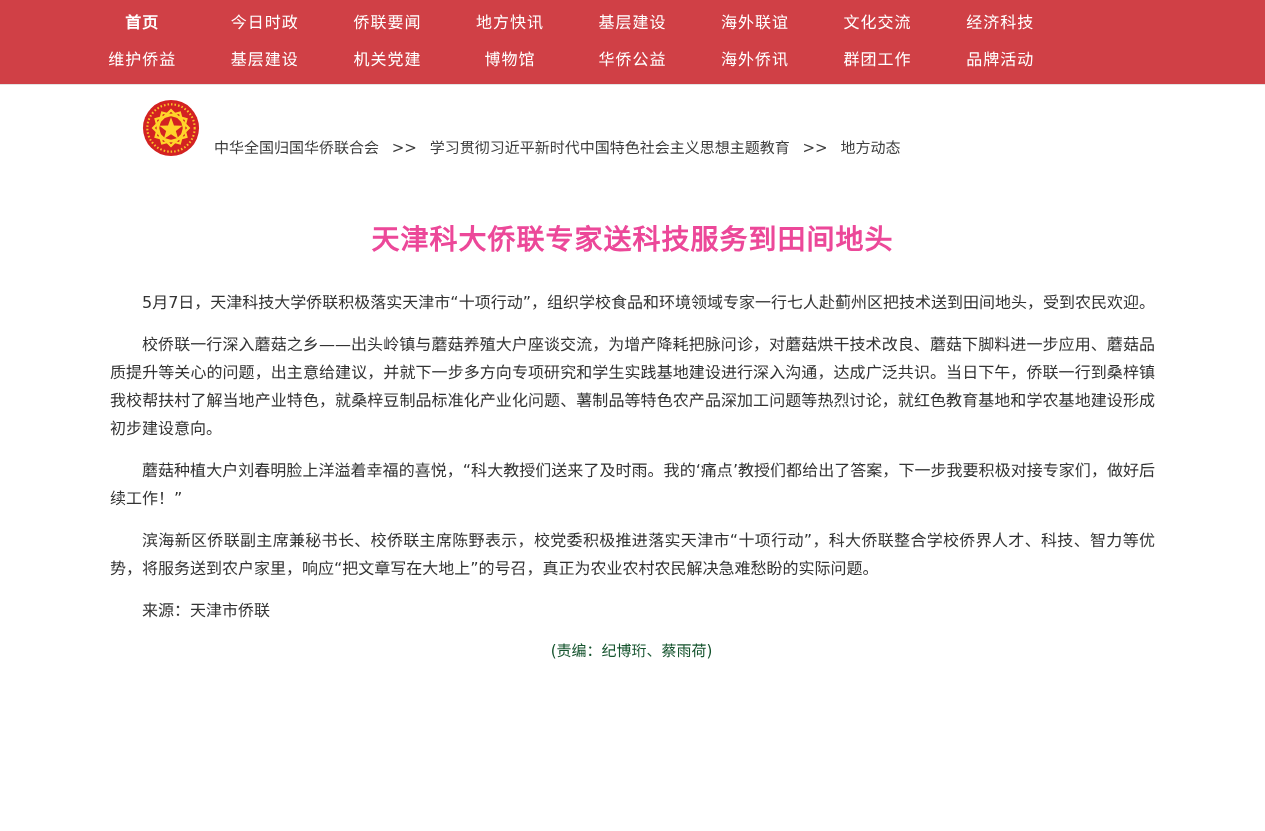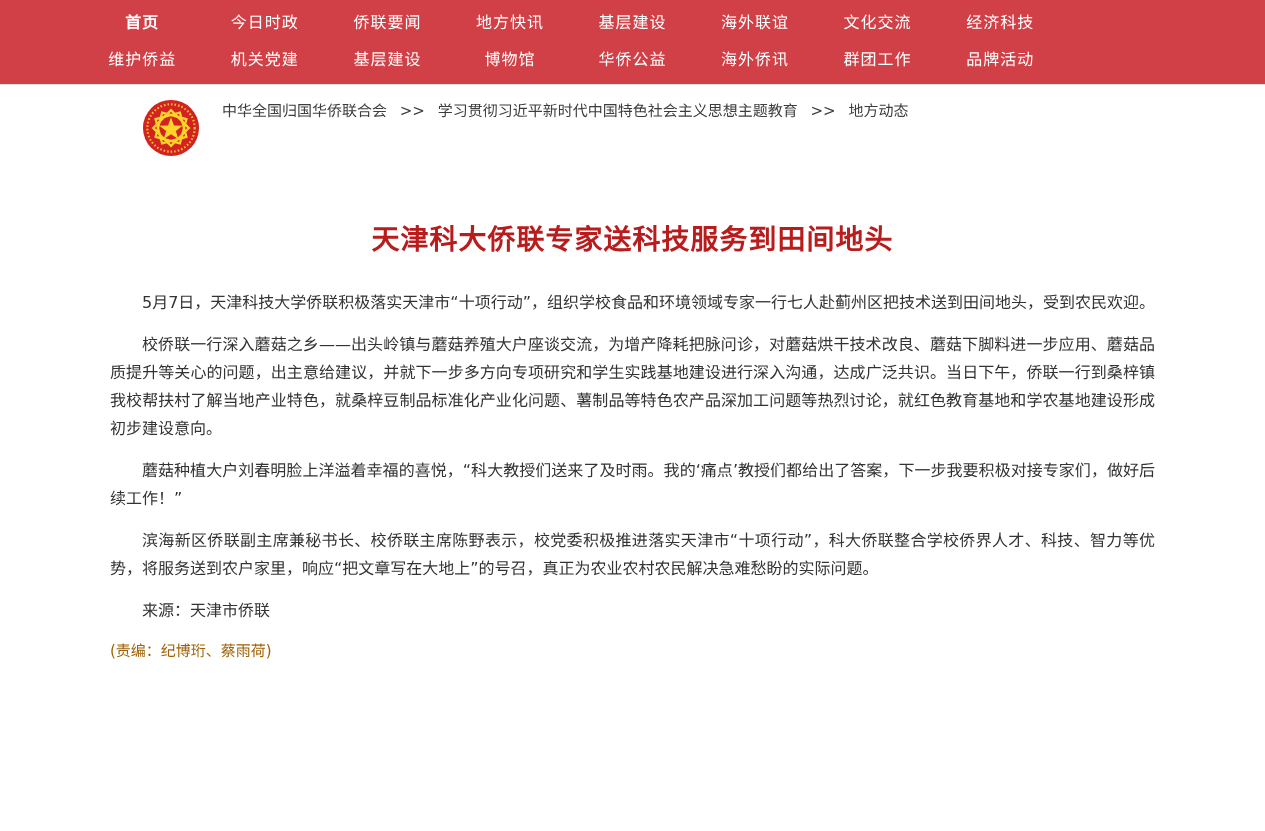--- a/index.html
+++ b/index.html
@@ -37,54 +37,54 @@
     text-decoration: none;
     letter-spacing: 1px;
     cursor: pointer;
     white-space: nowrap;
   }
   .nav-item.active { font-weight: bold; }
 
   
   .crumb-section { padding: 14px 0 12px 0; background: #ffffff; }
   .container { width: 1045px; margin: 0 auto; }
-  .crumb-flex { display: flex; align-items: flex-start; gap: 22px; padding-left: 32px; }
+  .crumb-flex { display: flex; align-items: flex-end; gap: 14px; padding-left: 32px; }
   .logo { width: 58px; height: 58px; display: inline-block; flex: 0 0 auto; cursor: pointer; }
   .crumbs { font-size: 15px; color: #3d3d3d; }
   .crumbs a { color: #3d3d3d; text-decoration: none; cursor: pointer; }
   .crumbs .sep { margin: 0 8px; color: #3d3d3d; }
 
   
   .article { padding-top: 48px; }
   .article h1 {
     text-align: center;
     font-size: 28px;
     font-weight: bold;
-    color: #b91c1c;
+    color: #ec4899;
     letter-spacing: 1px;
   }
   .date {
     text-align: center;
     font-size: 14px;
     color: #5e5e5e;
     margin-top: 30px;
   }
   .body { margin-top: 32px; }
   .body p {
     font-size: 16px;
     line-height: 28px;
     color: #333333;
     text-indent: 2em;
     margin-bottom: 14px;
     text-align: justify;
   }
   .editor {
-    text-align: left;
+    text-align: center;
     font-size: 15px;
-    color: #a16207;
+    color: #14532d;
     margin-top: 6px;
     padding-right: 2px;
   }
 </style>
 </head>
 <body>
 
 <div class="page">
 
   <nav class="topnav">
@@ -93,22 +93,22 @@
       <a class="nav-item">今日时政</a>
       <a class="nav-item">侨联要闻</a>
       <a class="nav-item">地方快讯</a>
       <a class="nav-item">基层建设</a>
       <a class="nav-item">海外联谊</a>
       <a class="nav-item">文化交流</a>
       <a class="nav-item">经济科技</a>
     </div>
     <div class="nav-row">
       <a class="nav-item">维护侨益</a>
+      <a class="nav-item">基层建设</a>
       <a class="nav-item">机关党建</a>
-      <a class="nav-item">基层建设</a>
       <a class="nav-item">博物馆</a>
       <a class="nav-item">华侨公益</a>
       <a class="nav-item">海外侨讯</a>
       <a class="nav-item">群团工作</a>
       <a class="nav-item">品牌活动</a>
     </div>
   </nav>
 
   <div class="crumb-section">
     <div class="container crumb-flex">

